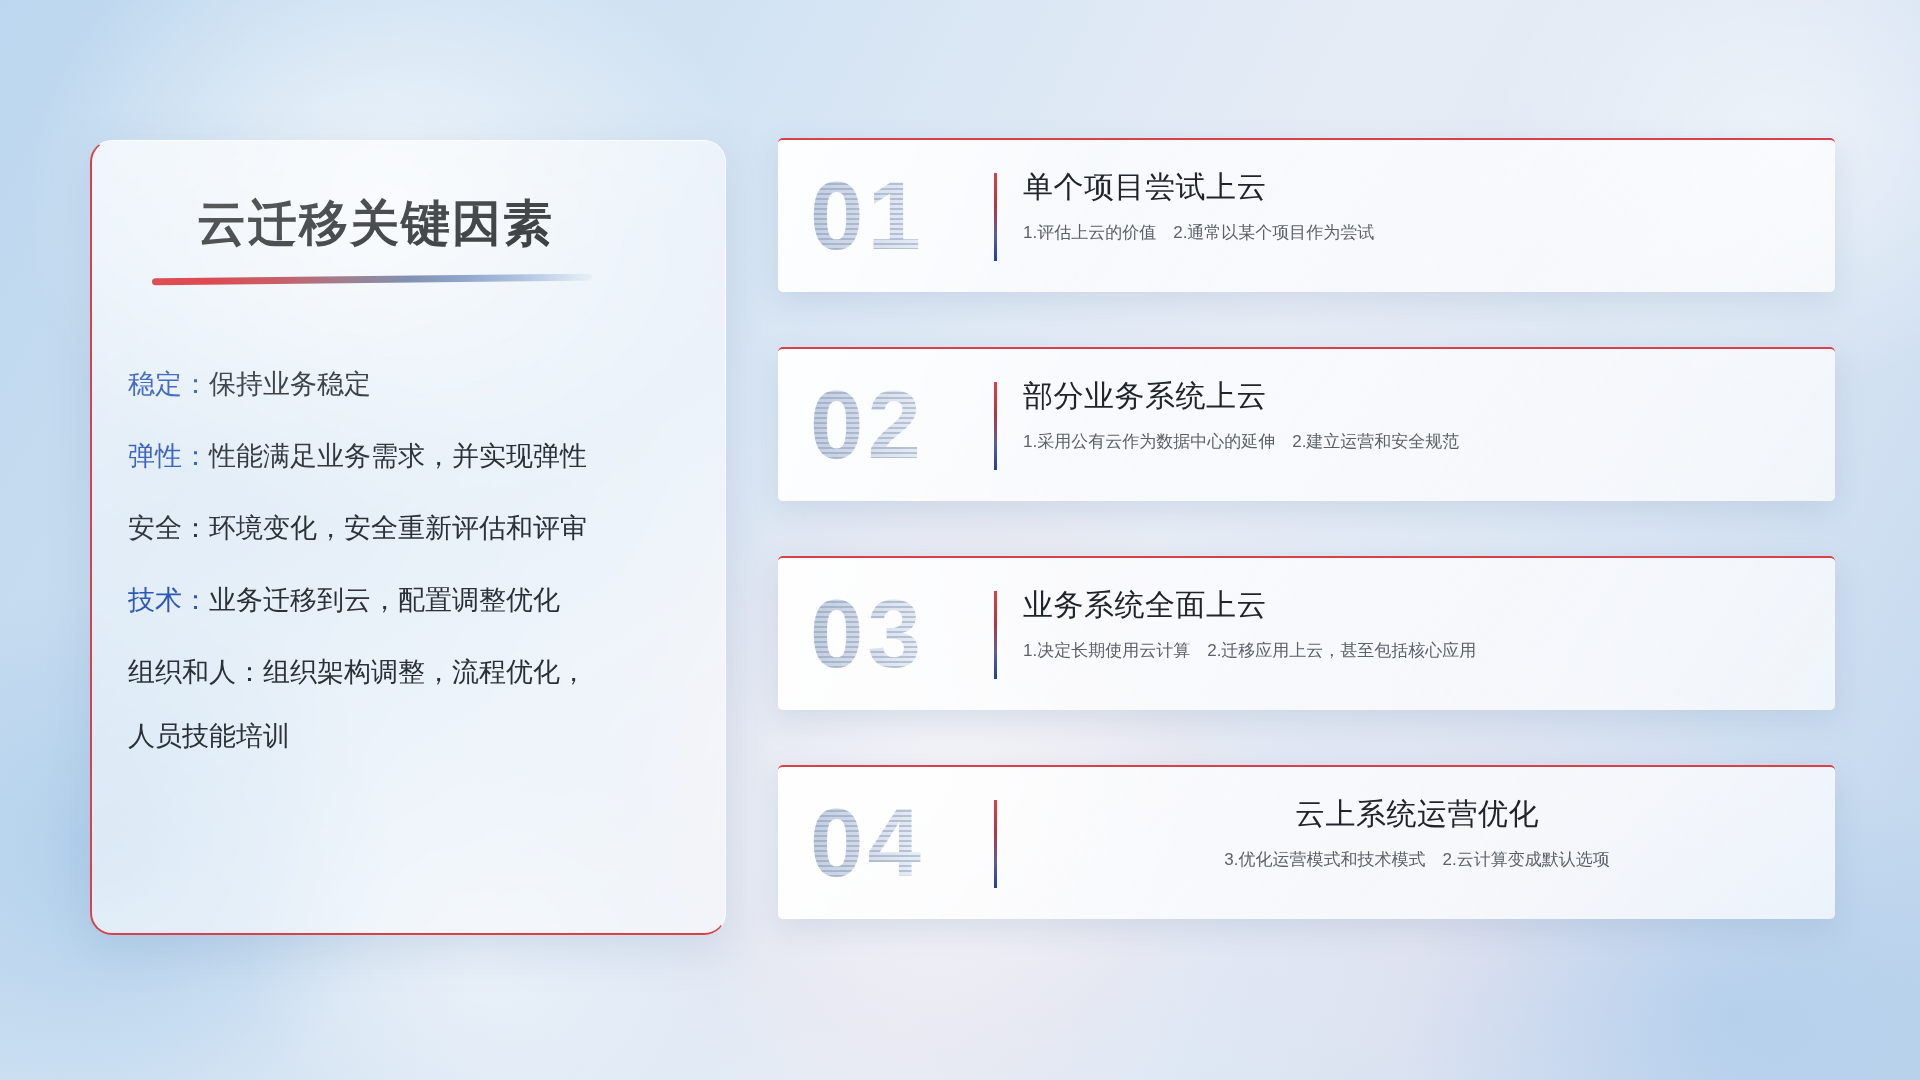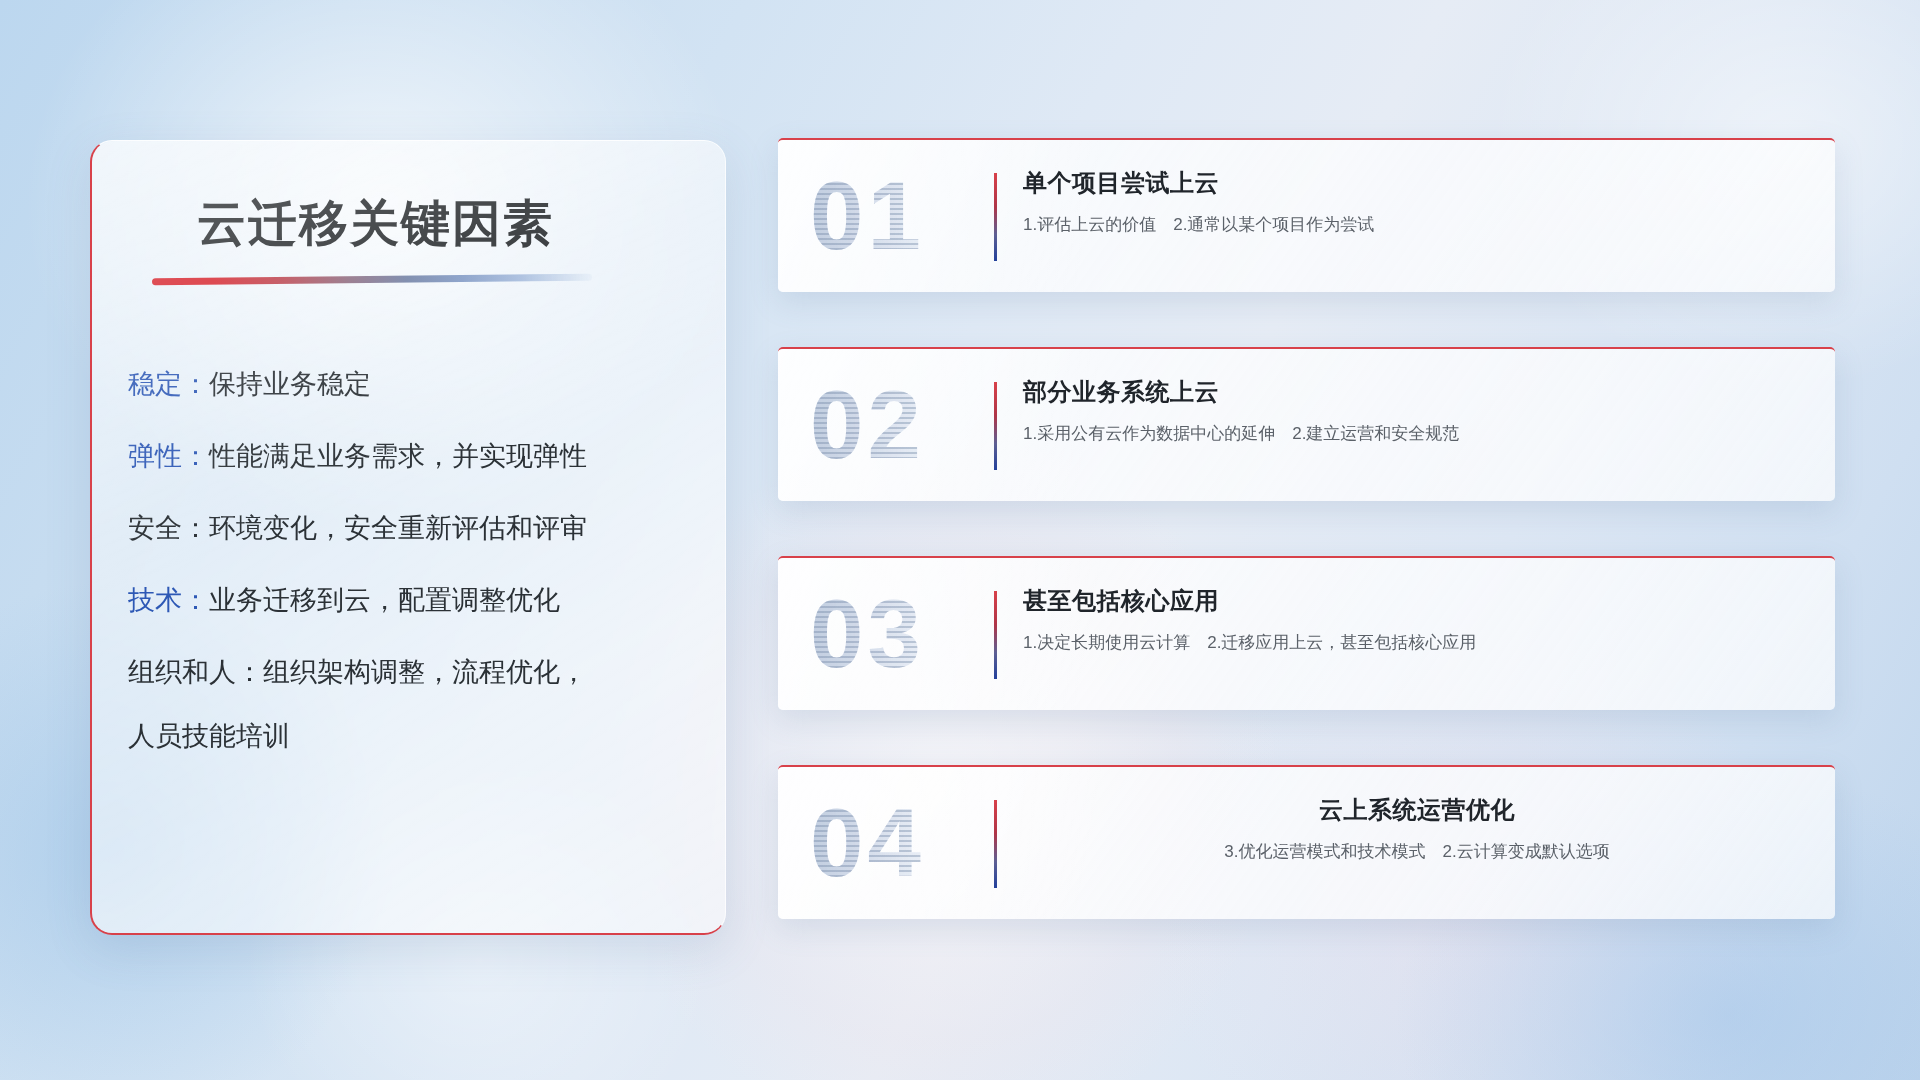--- a/index.html
+++ b/index.html
@@ -193,22 +193,22 @@
     left:216px; top:33px;
     width:3px; height:88px;
     background:linear-gradient(180deg, #e2262f 0%, #c03murky 0%, #b03547 34%, #5d5f93 66%, #22409b 100%);
   }
   .card-body {
     position:absolute;
     left:245px; top:28px;
     right:24px;
   }
   .card-title {
-    font-size:24px;
-    font-weight:bold;
+    font-size:30px;
+    font-weight:normal;
     color:#20252b;
     line-height:1.25;
     letter-spacing:0.5px;
     white-space:nowrap;
   }
   .card-desc {
     margin-top:16px;
     font-size:17px;
     color:#5b6169;
     line-height:1.3;
@@ -261,21 +261,21 @@
         <div class="card-body">
           <h2 class="card-title">部分业务系统上云</h2>
           <p class="card-desc">1.采用公有云作为数据中心的延伸　2.建立运营和安全规范</p>
         </div>
       </article>
       <article class="card">
         <div class="card-num-shadow">03</div>
         <div class="card-num">03</div>
         <div class="card-bar" style="background: linear-gradient(rgb(216, 65, 74) 0%, rgb(176, 53, 71) 38%, rgb(93, 95, 147) 70%, rgb(34, 64, 155) 100%);"></div>
         <div class="card-body">
-          <h2 class="card-title">甚至包括核心应用</h2>
+          <h2 class="card-title">业务系统全面上云</h2>
           <p class="card-desc">1.决定长期使用云计算　2.迁移应用上云，甚至包括核心应用</p>
         </div>
       </article>
       <article class="card">
         <div class="card-num-shadow">04</div>
         <div class="card-num">04</div>
         <div class="card-bar" style="background: linear-gradient(rgb(216, 65, 74) 0%, rgb(176, 53, 71) 38%, rgb(93, 95, 147) 70%, rgb(34, 64, 155) 100%);"></div>
         <div class="card-body">
           <h2 class="card-title">云上系统运营优化</h2>
           <p class="card-desc">3.优化运营模式和技术模式　2.云计算变成默认选项</p>

